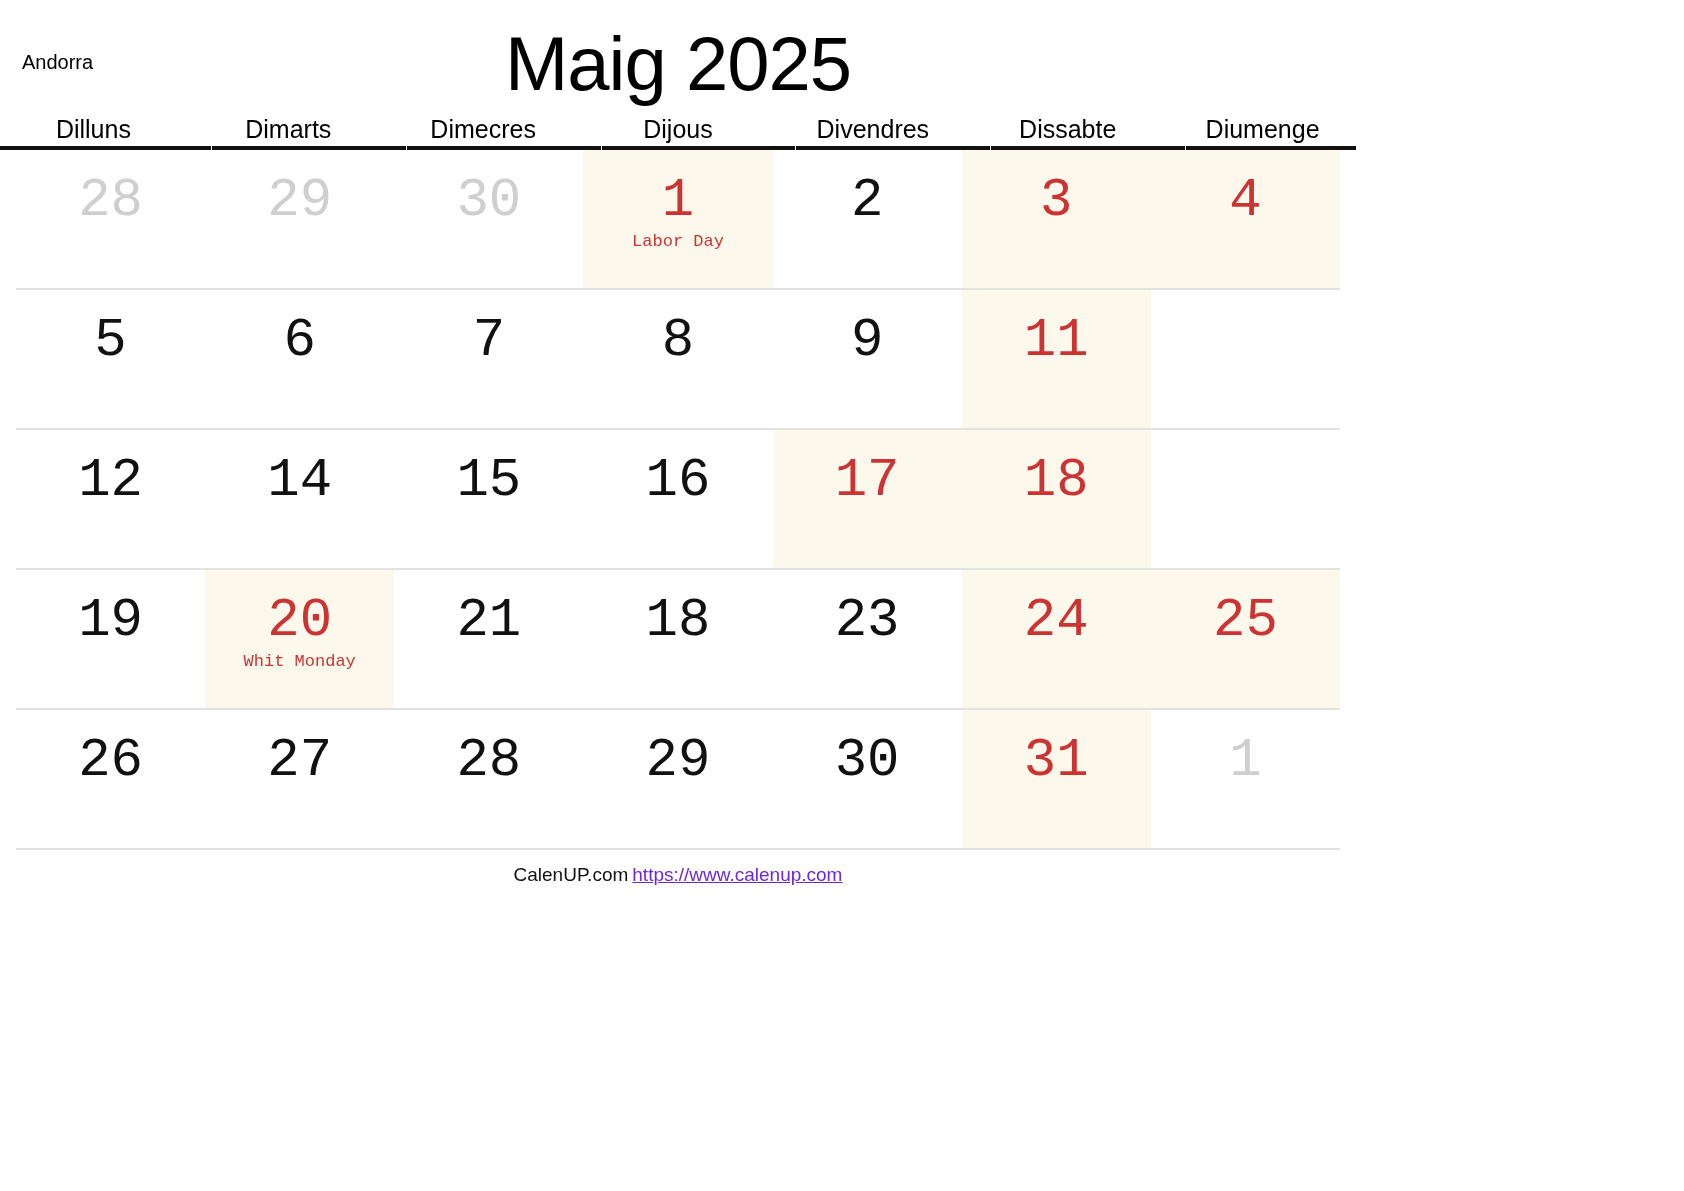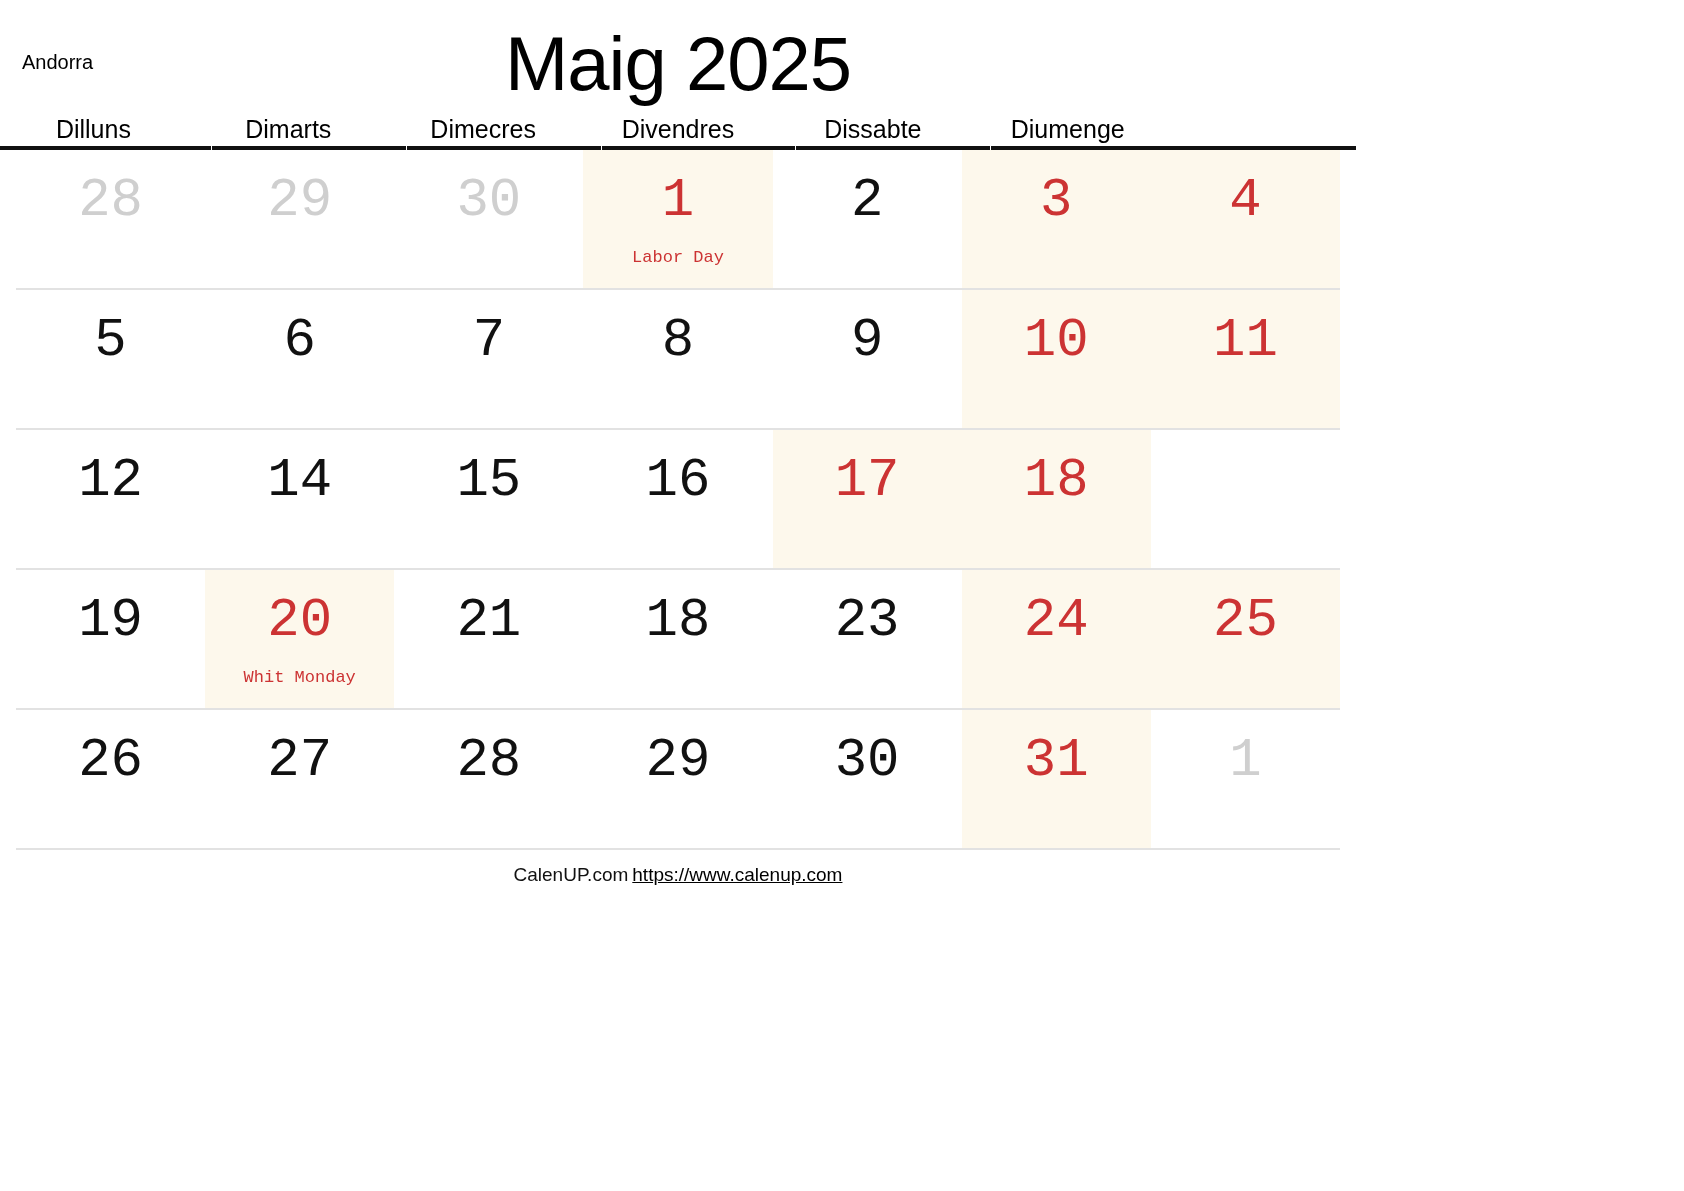--- a/index.html
+++ b/index.html
@@ -106,40 +106,40 @@
   }
   .day-num {
     font-size: 54px;
     line-height: 62px;
     color: #111111;
     font-weight: normal;
   }
   .day-cell.red .day-num { color: #cc3333; }
   .day-cell.muted .day-num { color: #cfcfcf; }
   .holiday-name {
-    margin-top: 16px;
+    margin-top: 0;
     font-size: 17px;
     line-height: 20px;
     color: #cc3333;
     text-align: center;
     white-space: nowrap;
   }
 
   
   .footer {
     display: flex;
     align-items: center;
     justify-content: center;
     gap: 4px;
     padding-top: 14px;
     font-size: 19px;
     line-height: 22px;
   }
   .footer-brand { color: #111111; }
-  .footer-url { color: #000000; text-decoration: underline; }
+  .footer-url { color: #6d28d9; text-decoration: underline; }
 </style>
 </head>
 <body>
 
 <div class="page">
 
   <div class="top-bar">
     <div class="country-label">Andorra</div>
     <div class="month-title">Maig 2025</div>
   </div>
@@ -148,20 +148,23 @@
       <div class="weekday-cell">
         <span>Dilluns</span>
       </div>
       <div class="weekday-cell">
         <span>Dimarts</span>
       </div>
       <div class="weekday-cell">
         <span>Dimecres</span>
       </div>
       <div class="weekday-cell">
+        <span>Dijous</span>
+      </div>
+      <div class="weekday-cell">
         <span>Divendres</span>
       </div>
       <div class="weekday-cell">
         <span>Dissabte</span>
       </div>
       <div class="weekday-cell">
         <span>Diumenge</span>
       </div>
     </div>
 
@@ -198,23 +201,20 @@
           <div class="day-num">6</div>
         </div>
         <div class="day-cell">
           <div class="day-num">7</div>
         </div>
         <div class="day-cell">
           <div class="day-num">8</div>
         </div>
         <div class="day-cell">
           <div class="day-num">9</div>
-        </div>
-        <div class="day-cell red weekend-bg">
-          <div class="day-num">10</div>
         </div>
         <div class="day-cell red weekend-bg">
           <div class="day-num">11</div>
         </div>
       </div>
       <div class="week-row">
         <div class="day-cell">
           <div class="day-num">12</div>
         </div>
         <div class="day-cell">

